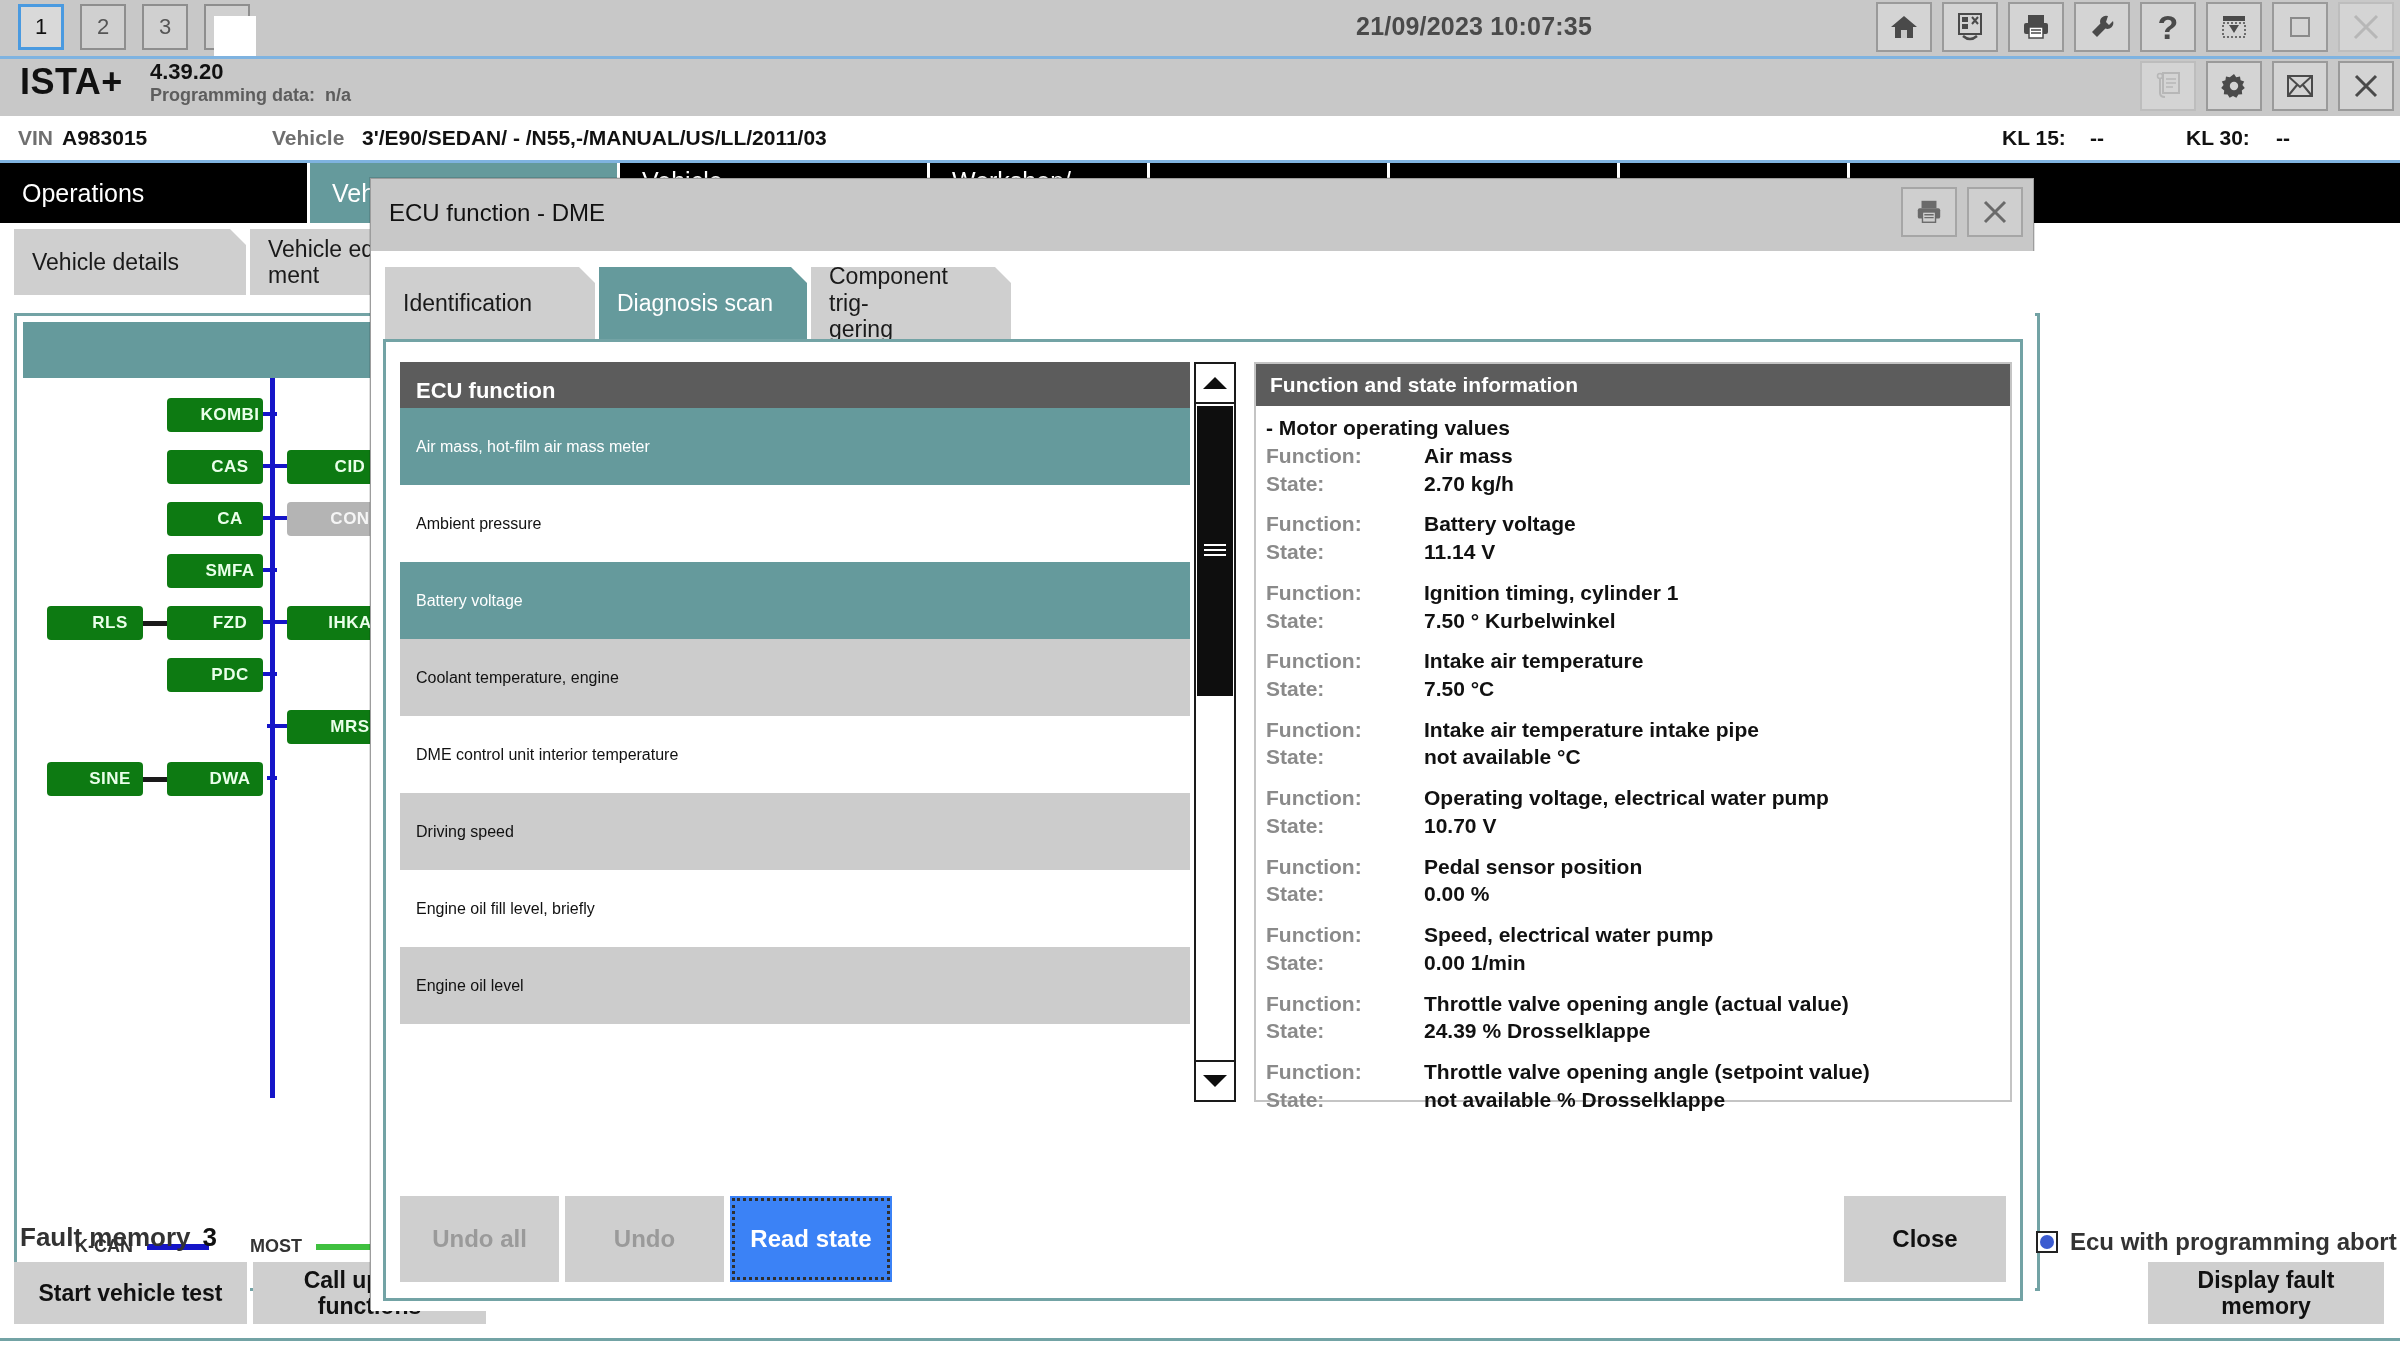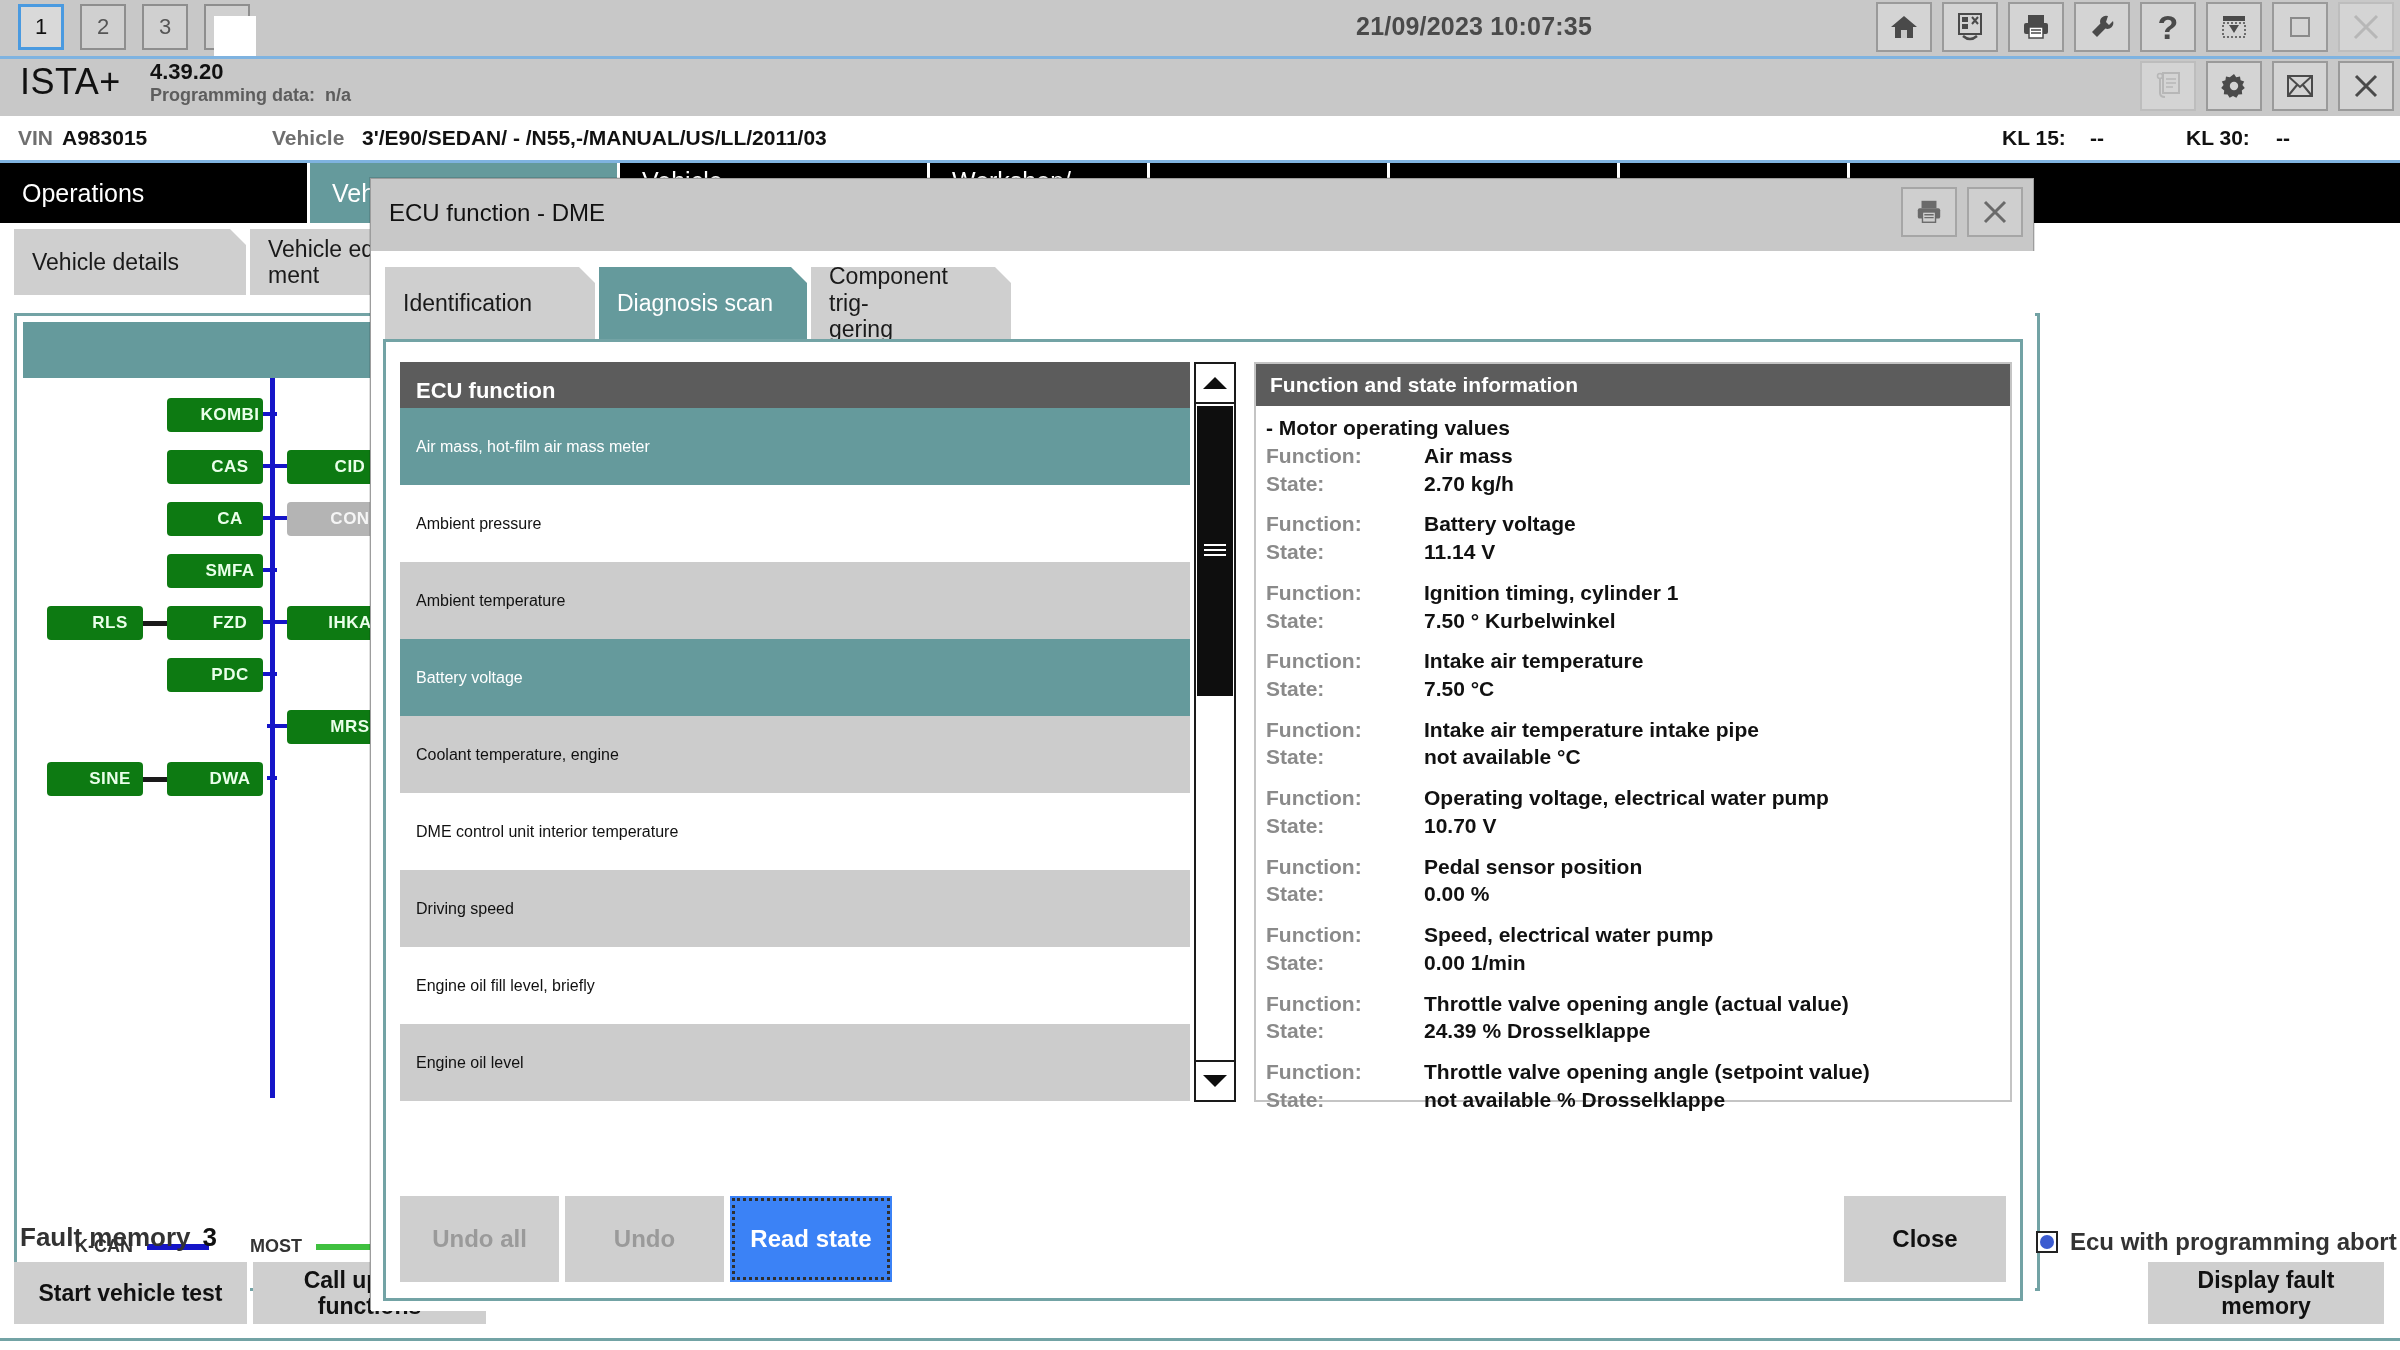--- a/index.html
+++ b/index.html
@@ -42,21 +42,21 @@
   .tbtn.ghost { border-color: #bdbdbd; color: #b7b7b7; }
   .tbtn svg { display: block; }
 
   .bluerule { position: absolute; left: 0; top: 56px; width: 2400px; height: 3px; background: #7fb3e0; }
 
   
   .ista {
     position: absolute; left: 0; top: 59px; width: 2400px; height: 57px;
     background: #c8c8c8;
   }
-  .ista-logo { position: absolute; left: 20px; top: 2px; font-size: 36px; font-weight: normal; color: #111; letter-spacing: .5px; }
+  .ista-logo { position: absolute; left: 20px; top: 2px; font-size: 36px; font-weight: bold; color: #111; letter-spacing: .5px; }
   .ista-ver { position: absolute; left: 150px; top: 0px; font-size: 22px; font-weight: bold; color: #111; }
   .ista-prog { position: absolute; left: 150px; top: 26px; font-size: 18px; font-weight: bold; color: #5d5d5d; }
   .ista-prog .val { color: #5d5d5d; margin-left: 10px; }
   .toolrow2 { position: absolute; right: 6px; top: 2px; display: flex; gap: 10px; }
 
   
   .vinbar { position: absolute; left: 0; top: 116px; width: 2400px; height: 60px; background: #ffffff; }
   .vinbar .lbl { position: absolute; font-size: 21px; font-weight: bold; color: #6f6f6f; top: 10px; }
   .vinbar .val { position: absolute; font-size: 21px; font-weight: bold; color: #111; top: 10px; }
   .vin-l { left: 18px; } .vin-v { left: 62px; }
@@ -506,23 +506,20 @@
 
         <div class="listwrap">
           <div class="lhdr">ECU function</div>
           <div class="lrows">
             <div class="lrow sel">
                 <span>Air mass, hot-film air mass meter</span>
               </div>
             <div class="lrow">
                 <span>Ambient pressure</span>
               </div>
-            <div class="lrow alt">
-                <span>Ambient temperature</span>
-              </div>
             <div class="lrow sel">
                 <span>Battery voltage</span>
               </div>
             <div class="lrow alt">
                 <span>Coolant temperature, engine</span>
               </div>
             <div class="lrow">
                 <span>DME control unit interior temperature</span>
               </div>
             <div class="lrow alt">

